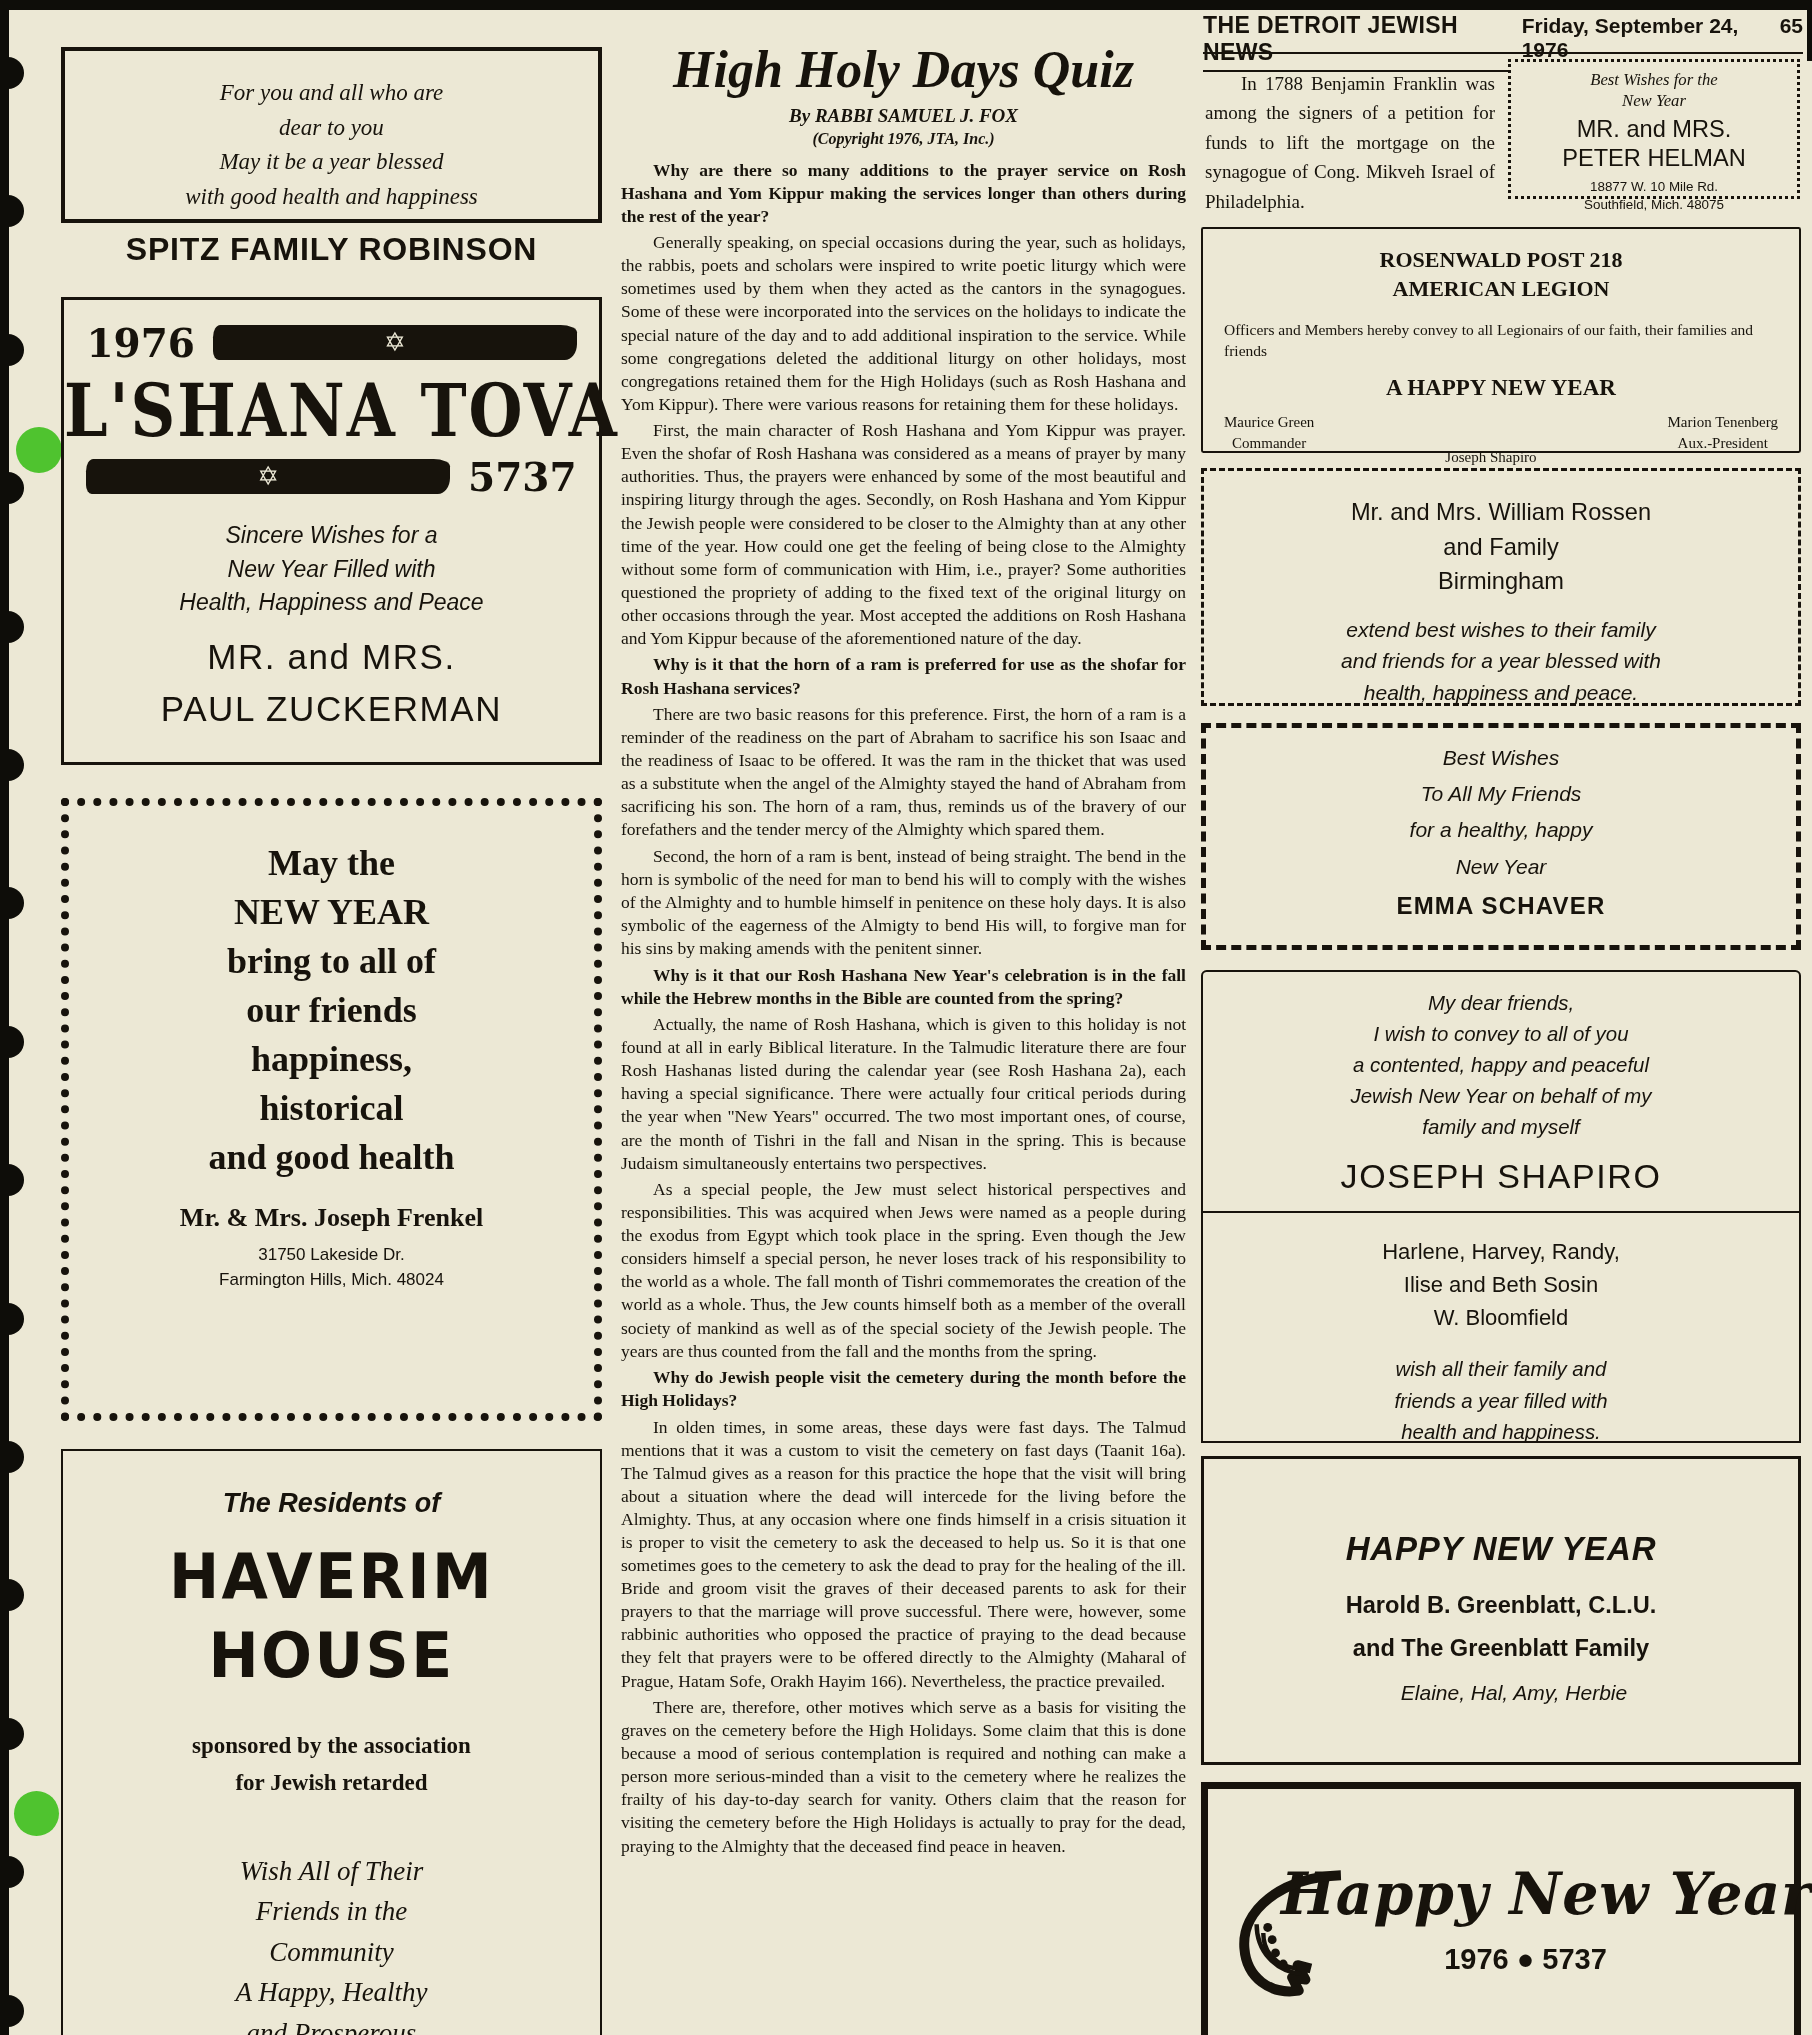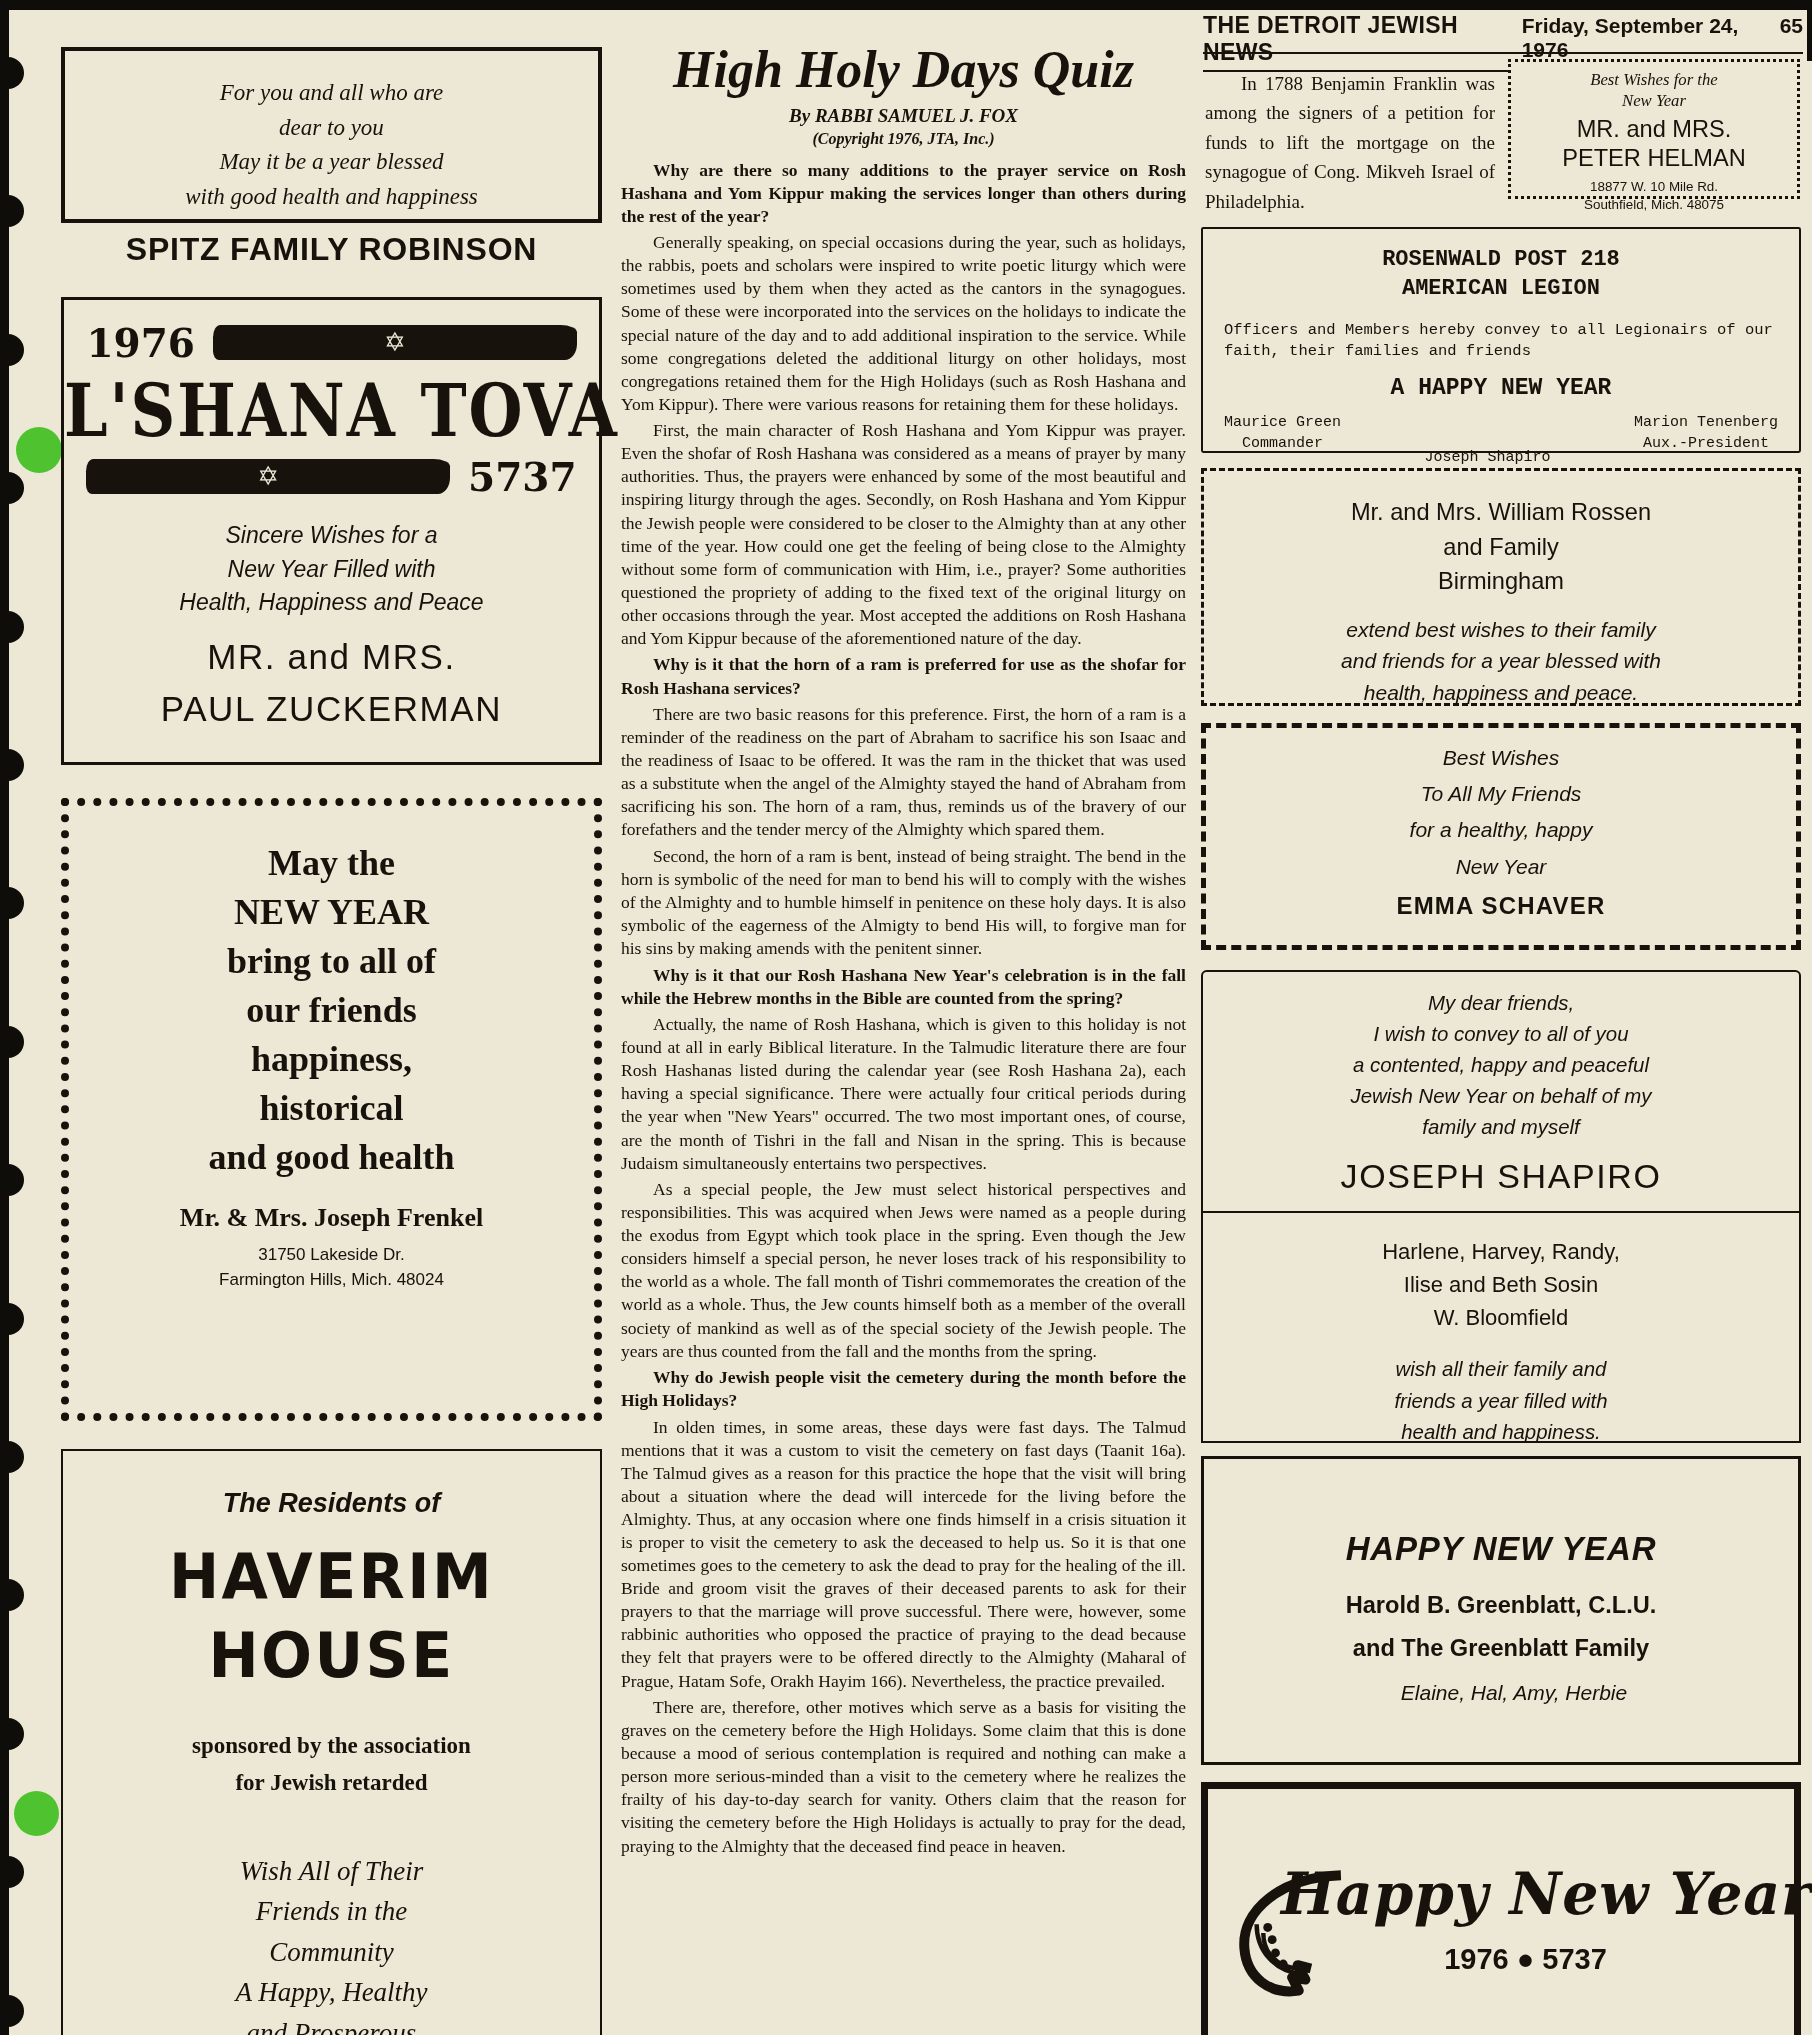--- a/index.html
+++ b/index.html
@@ -61,21 +61,21 @@
 
   
   .franklin{position:absolute;left:1205px;top:69px;width:290px;font-size:19px;line-height:1.55;
             text-align:justify;text-indent:36px;}
   .ad-helman{left:1508px;top:59px;width:292px;height:140px;border:3.7px dotted #17130c;padding-top:6.5px;}
   .ad-helman .grt{font-style:italic;font-size:16.7px;line-height:1.3;}
   .ad-helman .nm{font-family:"Liberation Sans",sans-serif;font-size:23.6px;line-height:1.2;margin-top:3.3px;}
   .ad-helman .addr{font-family:"Liberation Sans",sans-serif;font-size:13.4px;line-height:1.35;margin-top:5.7px;}
 
   .ad-legion{left:1201px;top:227px;width:600px;height:226px;border:2.8px solid #17130c;border-radius:2.4px;
-             font-family:Liberation Mono, monospace;padding:17px 21px 0;}
+             font-family:Liberation Serif, serif;padding:17px 21px 0;}
   .ad-legion .t{font-weight:bold;font-size:22px;line-height:1.3;}
   .ad-legion .m{font-size:15.5px;line-height:1.35;text-align:left;margin-top:17px;}
   .ad-legion .g{font-weight:bold;font-size:23px;margin-top:13px;}
   .officers{display:flex;justify-content:space-between;margin-top:10.6px;font-size:15px;line-height:1.4;}
   .officer{text-align:center;}
   .officer.mid{margin-top:35px;}
 
   .ad-rossen{left:1201px;top:468px;width:600px;height:238px;border:3.3px dashed #17130c;padding-top:24.4px;
              font-family:"Liberation Sans",sans-serif;}
   .ad-rossen .nm{font-size:23.6px;line-height:1.45;}

